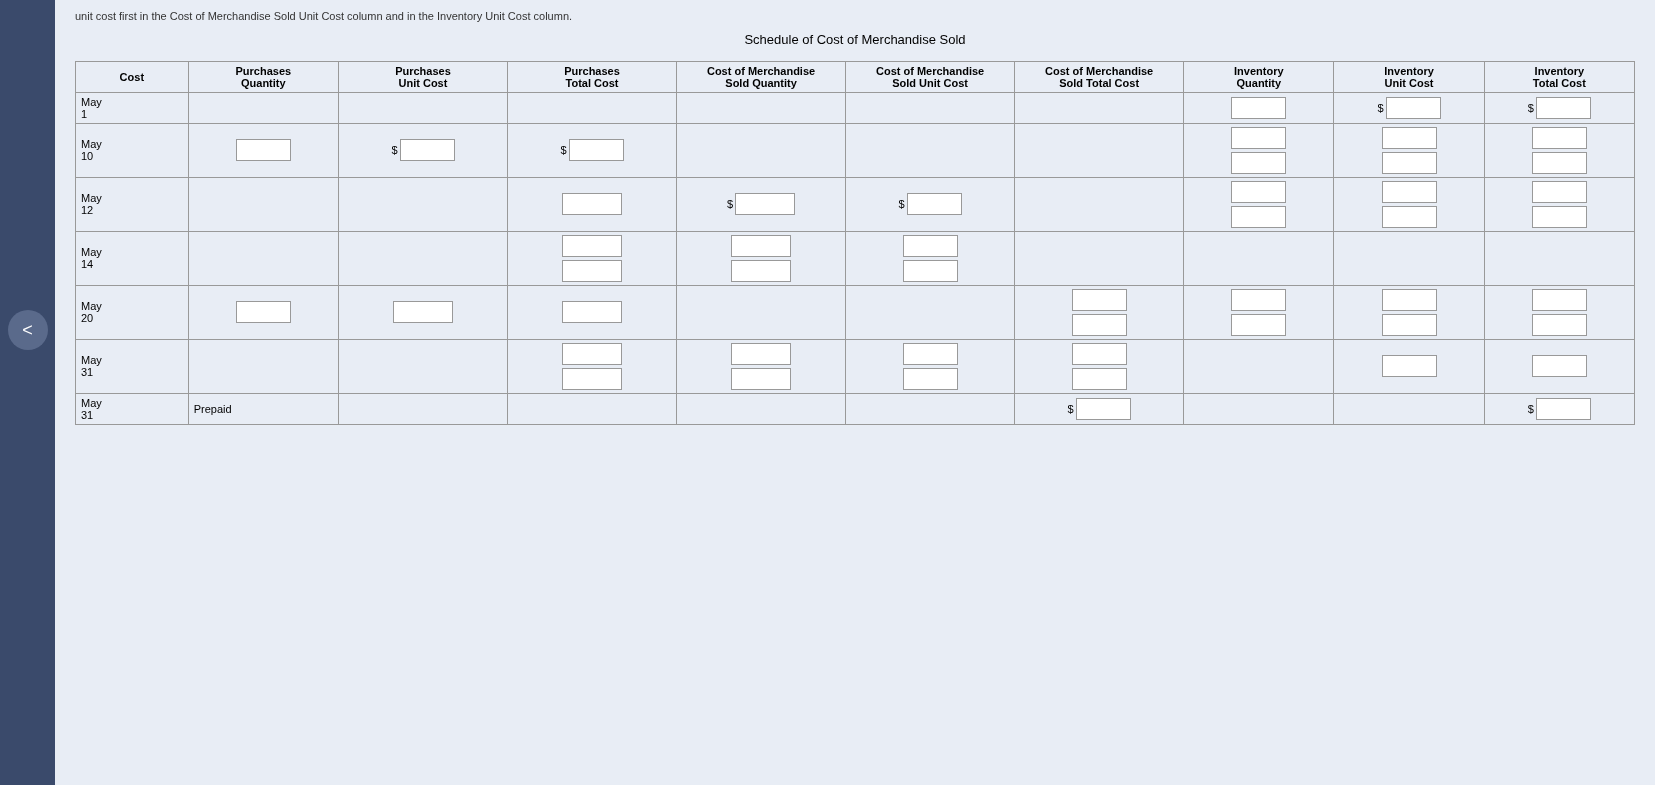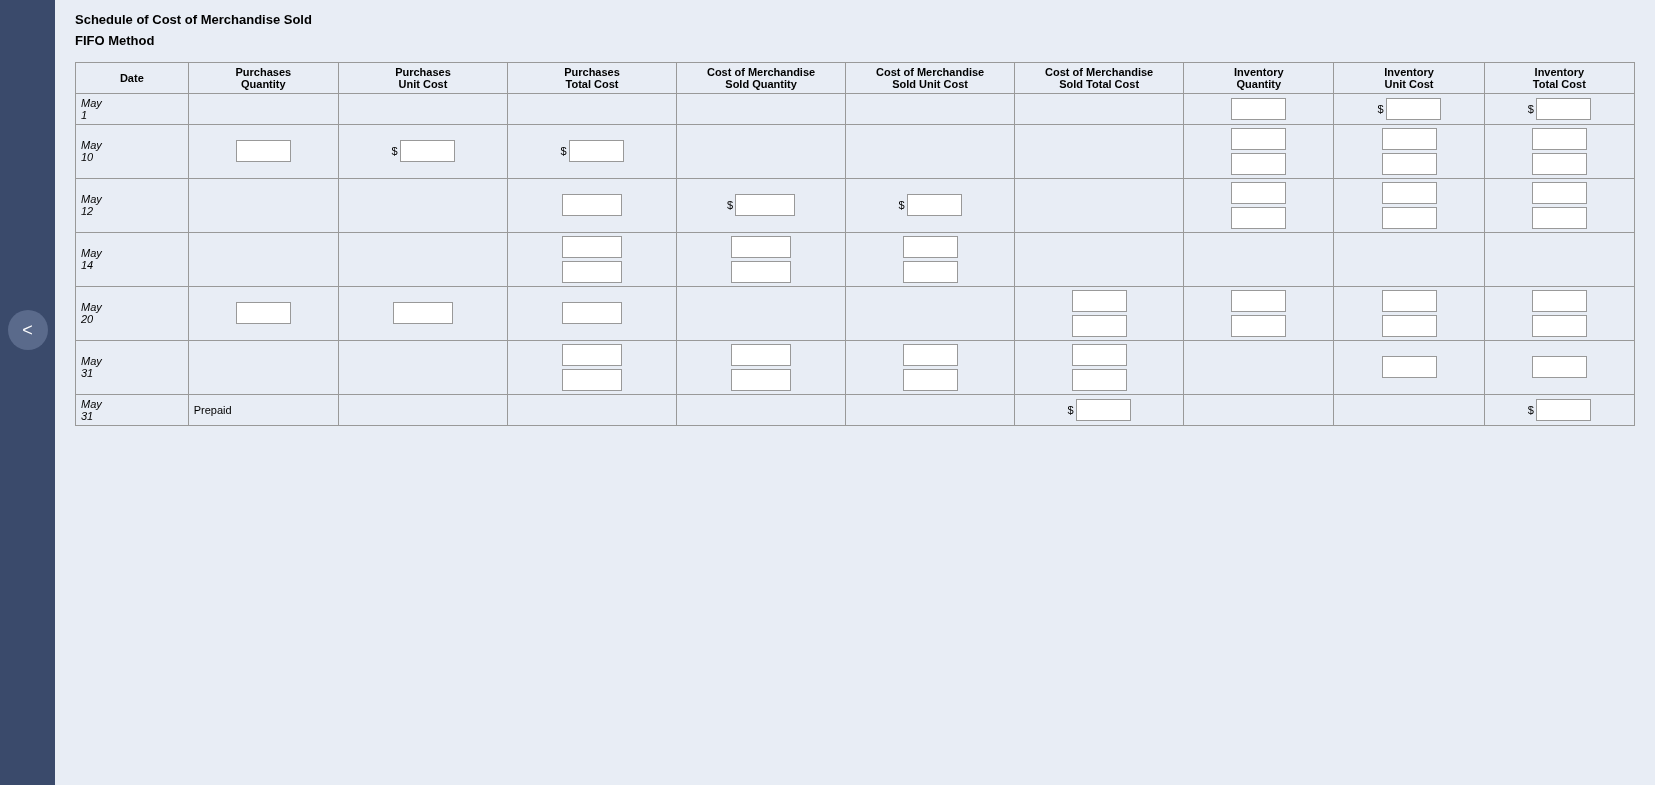--- a/index.html
+++ b/index.html
@@ -44,21 +44,22 @@
       padding: 10px 20px 20px 20px;
     }
 
     .top-note {
       font-size: 11px;
       color: #333;
       margin-bottom: 8px;
     }
 
     .schedule-title {
-      font-weight: bold;
+      text-align: center;
+      font-weight: normal;
       font-size: 13px;
       line-height: 1.6;
       margin-bottom: 10px;
     }
 
     table {
       border-collapse: collapse;
       width: 100%;
       background: #e8edf5;
     }
@@ -79,21 +80,20 @@
     td {
       background: #e8edf5;
       font-size: 11px;
     }
 
     .date-cell {
       text-align: left;
       font-size: 11px;
       white-space: nowrap;
       width: 60px;
-      font-style: italic;
     }
 
     .dollar-wrap {
       display: flex;
       align-items: center;
       justify-content: center;
       gap: 2px;
     }
 
     input[type="text"] {
@@ -137,30 +137,30 @@
 </head>
 <body>
 
 <div class="sidebar">
   <div class="nav-arrow">
     <span>&lt;</span>
   </div>
 </div>
 
 <div class="main-content">
+  <div class="top-note">unit cost first in the Cost of Merchandise Sold Unit Cost column and in the Inventory Unit Cost column.</div>
 
   <div class="schedule-title">
     <div>Schedule of Cost of Merchandise Sold</div>
-    <div>FIFO Method</div>
   </div>
 
   <table>
     <thead>
       <tr>
-        <th class="col-date" rowspan="2">Date</th>
+        <th class="col-date" rowspan="2">Cost</th>
         <th class="col-purch-qty group-header">Purchases<br>Quantity</th>
         <th class="col-purch-uc group-header">Purchases<br>Unit Cost</th>
         <th class="col-purch-tc group-header">Purchases<br>Total Cost</th>
         <th class="col-cms-qty group-header">Cost of Merchandise<br>Sold Quantity</th>
         <th class="col-cms-uc group-header">Cost of Merchandise<br>Sold Unit Cost</th>
         <th class="col-cms-tc group-header">Cost of Merchandise<br>Sold Total Cost</th>
         <th class="col-inv-qty group-header">Inventory<br>Quantity</th>
         <th class="col-inv-uc group-header">Inventory<br>Unit Cost</th>
         <th class="col-inv-tc group-header">Inventory<br>Total Cost</th>
       </tr>

